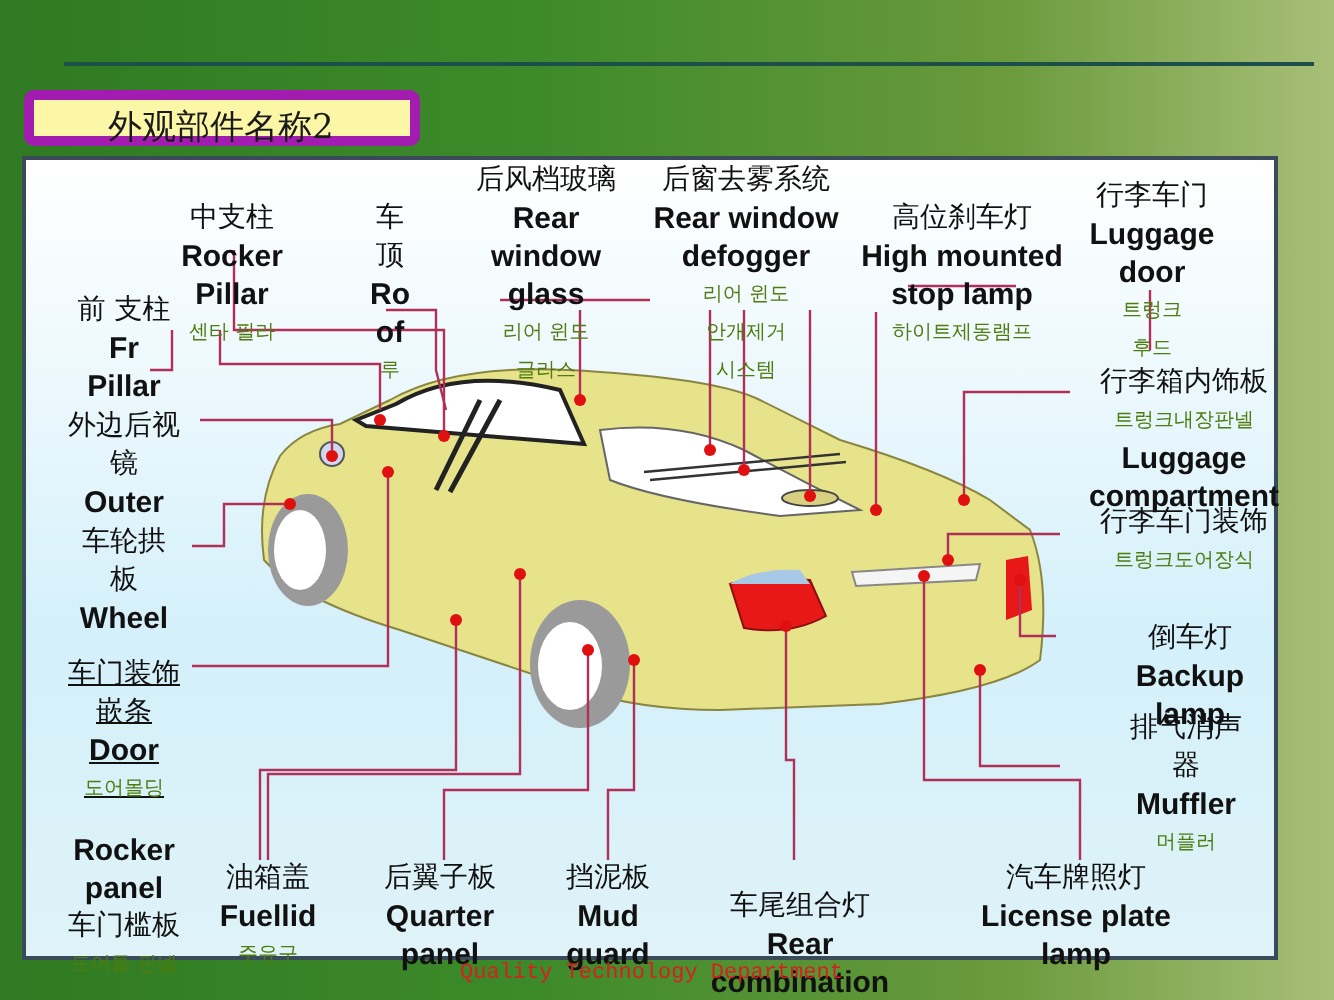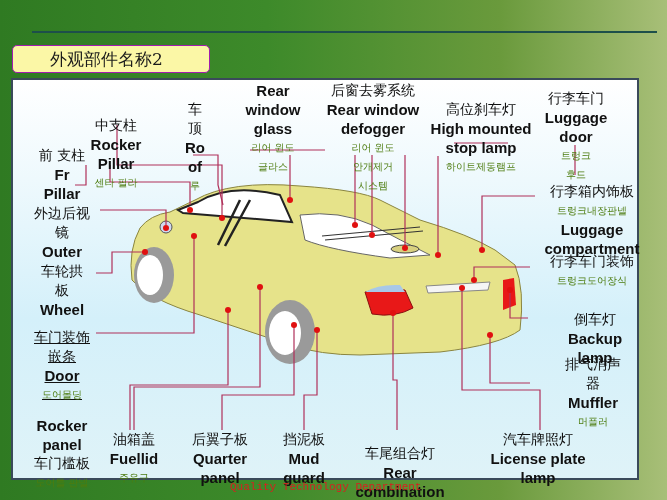--- a/index.html
+++ b/index.html
@@ -1,21 +1,21 @@
 <!DOCTYPE html>
 <html><head>
 <meta charset="utf-8">
 <style>
   html,body{margin:0;padding:0;}
   body{width:667px;height:500px;position:relative;overflow:hidden;
     background:linear-gradient(90deg,#2f7a22 0%,#3d8a2a 40%,#6a9a3c 75%,#a8bf78 100%);
     font-family:"Liberation Sans",sans-serif;}
   .topline{position:absolute;left:32px;top:31px;width:625px;height:2px;background:#1d4f4a;}
   .title-tab{position:absolute;left:12px;top:45px;width:198px;height:28px;background:#fbf7a6;
-    border:1px solid #a21caf;border-radius:5px;box-sizing:border-box;}
+    border:5px solid #a21caf;border-radius:5px;box-sizing:border-box;}
   .title-tab span{position:absolute;left:37px;top:2px;font-family:"DejaVu Serif",serif;font-size:17px;color:#1a1a1a;}
   .panel{position:absolute;left:11px;top:78px;width:628px;height:402px;border:2px solid #3a4a5a;box-sizing:border-box;
     background:linear-gradient(180deg,#ffffff 0%,#eef9fd 25%,#d4f0fa 60%,#dff3f8 100%);}
   .lbl{position:absolute;text-align:center;font-weight:bold;color:#111;font-size:15px;line-height:19px;white-space:nowrap;}
   .cn{font-weight:normal;font-family:"DejaVu Sans",sans-serif;font-size:14px;}
   .kr{font-weight:normal;color:#4d7c0f;font-family:"DejaVu Sans",sans-serif;font-size:10px;}
   svg.lines{position:absolute;left:0;top:0;}
   .footer{position:absolute;left:230px;top:481px;font-family:"Liberation Mono",monospace;font-size:11px;color:#d62020;}
 </style>
 </head>
@@ -92,34 +92,35 @@
       <circle cx="228" cy="310" r="3"></circle>
       <circle cx="260" cy="287" r="3"></circle>
     <circle cx="294" cy="325" r="3"></circle>
       <circle cx="317" cy="330" r="3"></circle>
       <circle cx="393" cy="313" r="3"></circle>
     <circle cx="490" cy="335" r="3"></circle>
       <circle cx="462" cy="288" r="3"></circle>
   </g>
 </svg>
 
-<div class="lbl" style="left:85px;top:100px;width:62px;margin-top:16px;">
+<div class="lbl" style="left:85px;top:100px;width:62px;">
   <div class="cn">中支柱</div>
   <div>Rocker</div>
   <div>Pillar</div>
   <div class="kr">센타 필라</div>
 </div>
 <div class="lbl" style="left:180px;top:100px;width:30px;">
   <div class="cn">车</div>
   <div class="cn">顶</div>
   <div>Ro</div>
   <div>of</div>
   <div class="kr">루</div>
 </div>
 <div class="lbl" style="left:228px;top:81px;width:90px;">
+  <div class="cn">后风档玻璃</div>
   <div>Rear</div>
   <div>window</div>
   <div>glass</div>
   <div class="kr">리어 윈도</div>
   <div class="kr">글라스</div>
 </div>
 <div class="lbl" style="left:318px;top:81px;width:110px;">
   <div class="cn">后窗去雾系统</div>
   <div>Rear window</div>
   <div>defogger</div>

